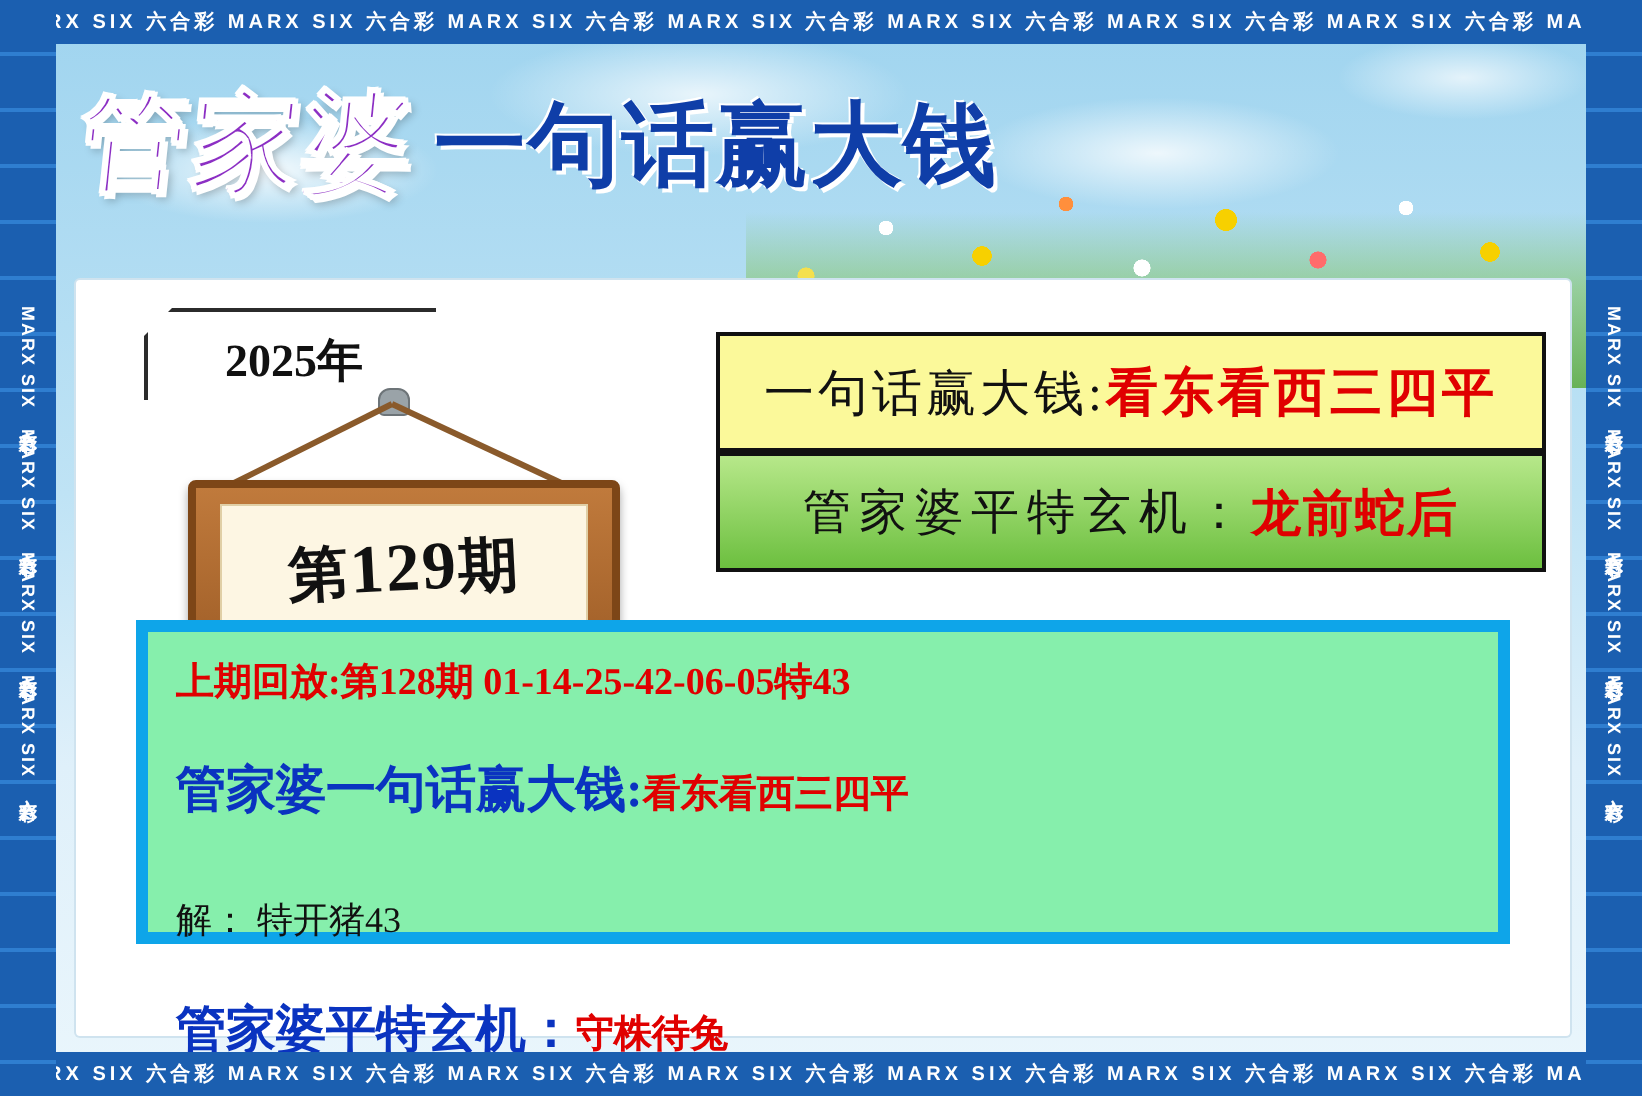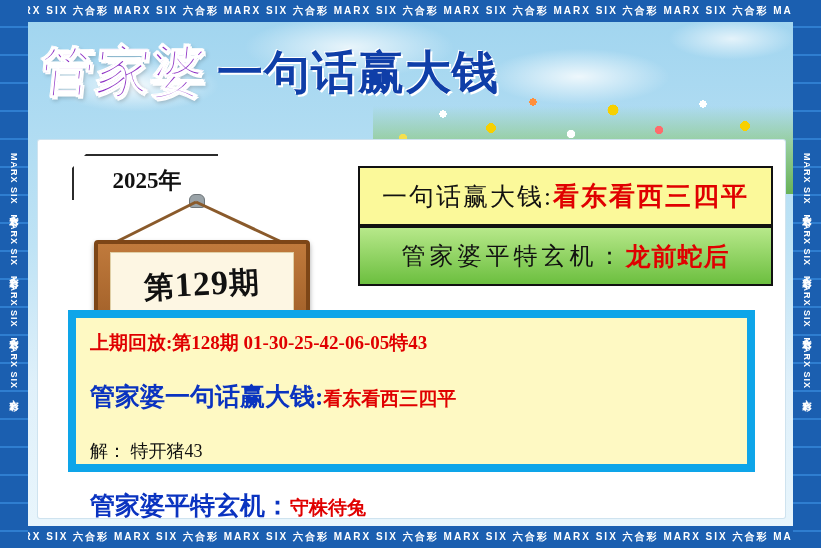--- a/index.html
+++ b/index.html
@@ -142,21 +142,21 @@
   .banner-value{
     font-family:"Liberation Serif","DejaVu Serif",serif;
     font-size:26px;font-weight:bold;color:#e00000;letter-spacing:2px;
   }
   .banner2 .banner-label{font-size:24px;letter-spacing:4px;}
   .banner2 .banner-value{font-size:25px;color:#e00000;letter-spacing:1px;}
 
   
   .panel{
     position:absolute;left:28px;right:28px;top:168px;bottom:44px;
-    background:#fef9c3;border:8px solid #0ea5e9;
+    background:#86efac;border:6px solid #0ea5e9;
     padding:12px 14px;box-sizing:border-box;
   }
   .row{display:flex;align-items:baseline;margin-bottom:14px;}
   .r-label{
     font-family:"Liberation Serif","DejaVu Serif",serif;
     font-size:19px;font-weight:bold;color:#e00000;white-space:nowrap;
   }
   .r-val{
     font-family:"Liberation Serif","DejaVu Serif",serif;
     font-size:19px;font-weight:bold;color:#e00000;white-space:nowrap;
@@ -167,21 +167,21 @@
     font-size:25px;font-weight:bold;color:#0a33c0;white-space:nowrap;
   }
   .val-red{
     font-family:Liberation Serif, serif;
     font-size:19px;font-weight:bold;color:#e00000;white-space:nowrap;
   }
   .plain{
     font-family:"Liberation Serif","DejaVu Serif",serif;
     font-size:18px;color:#111;white-space:nowrap;
   }
-  .row-ans{margin-top:26px;}
+  .row-ans{margin-top:37px;}
   .row-omen{margin-top:26px;}
   .row-ans2{margin-top:22px;}
 </style>
 </head>
 <body>
 
 <div class="strip top">
   <span>MARX SIX 六合彩 MARX SIX 六合彩 MARX SIX 六合彩 MARX SIX 六合彩 MARX SIX 六合彩 MARX SIX 六合彩 MARX SIX 六合彩 MARX SIX 六合彩</span>
 </div>
 <div class="strip bottom">
@@ -229,21 +229,21 @@
     </div>
 
     <div class="banner2">
       <span class="banner-label">管家婆平特玄机：</span>
       <span class="banner-value">龙前蛇后</span>
     </div>
 
     <div class="panel">
       <div class="row">
         <span class="r-label">上期回放:</span>
-        <span class="r-val">第128期 01-30-25-42-06-05特43</span>
+        <span class="r-val">第128期 01-14-25-42-06-05特43</span>
       </div>
       <div class="row row2">
         <span class="lbl-blue">管家婆一句话赢大钱:</span>
         <span class="val-red">看东看西三四平</span>
       </div>
       <div class="row row-ans">
         <span class="plain">解： 特开猪43</span>
       </div>
       <div class="row row-omen">
         <span class="lbl-blue">管家婆平特玄机：</span>

